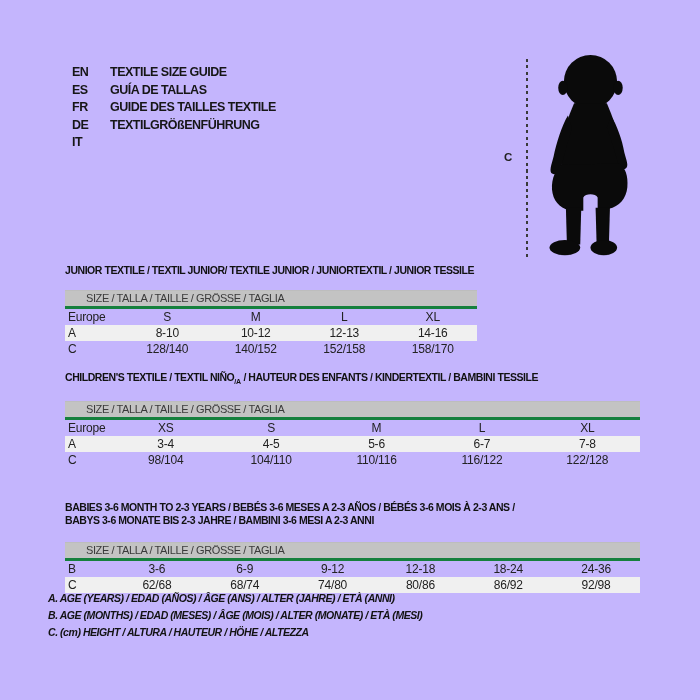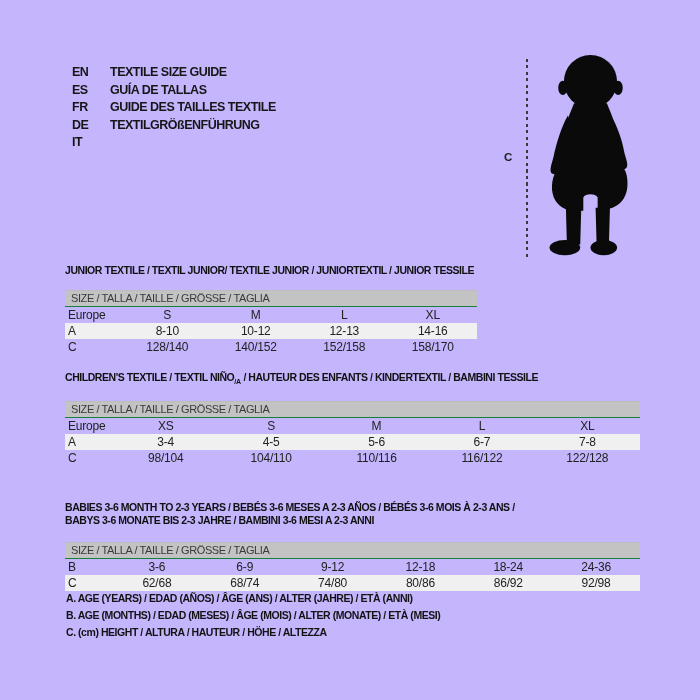--- a/index.html
+++ b/index.html
@@ -20,29 +20,29 @@
   
   .section{position:absolute;left:65px;}
   .sec-junior{top:264px;width:412px;}
   .sec-children{top:371px;width:575px;}
   .sec-babies{top:501px;width:575px;}
   .sec-title{font-weight:bold;font-size:10.5px;line-height:13px;letter-spacing:-0.45px;color:#111;}
   .sec-title sub{font-size:7px;letter-spacing:-0.2px;}
   .title-gap{height:13px;}
   .title-gap-lg{height:15px;}
   .size-bar{height:15px;line-height:15px;background:#c3c3c3;border-top:1px solid #bdbdbd;
-    border-bottom:1px solid #15803d;font-size:11px;letter-spacing:-0.4px;color:#3a3a3a;padding-left:6px;}
+    border-bottom:3px solid #15803d;font-size:11px;letter-spacing:-0.4px;color:#3a3a3a;padding-left:21px;}
   .trow{display:flex;height:16px;line-height:16px;font-size:12px;letter-spacing:-0.2px;color:#222;}
   .trow.shaded{background:#f0f0f0;}
   .lab{padding-left:3px;text-align:left;}
   .lab-j{width:55px;}
   .lab-ck{width:45px;}
   .cell{flex:1;text-align:center;}
   
-  .notes{position:absolute;left:66px;top:590px;}
+  .notes{position:absolute;left:48px;top:590px;font-style:italic;}
   .note-line{font-weight:bold;font-size:10.5px;line-height:17px;letter-spacing:-0.45px;color:#131313;}
 </style>
 </head>
 <body>
 
 <div class="canvas">
 
   <div class="langs">
     <div class="lang-row">
       <span class="lang-code">EN</span>

